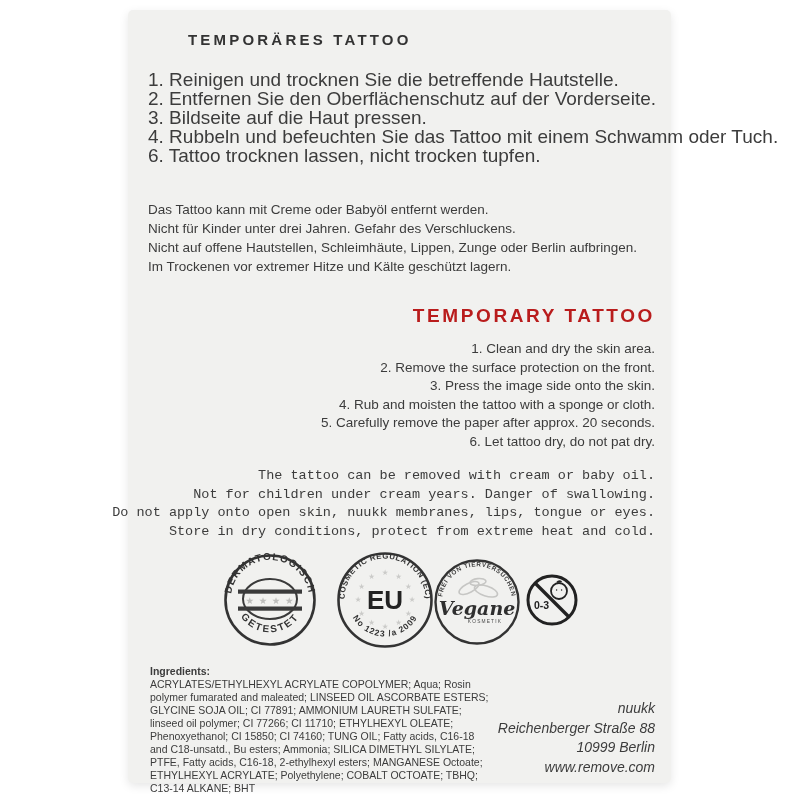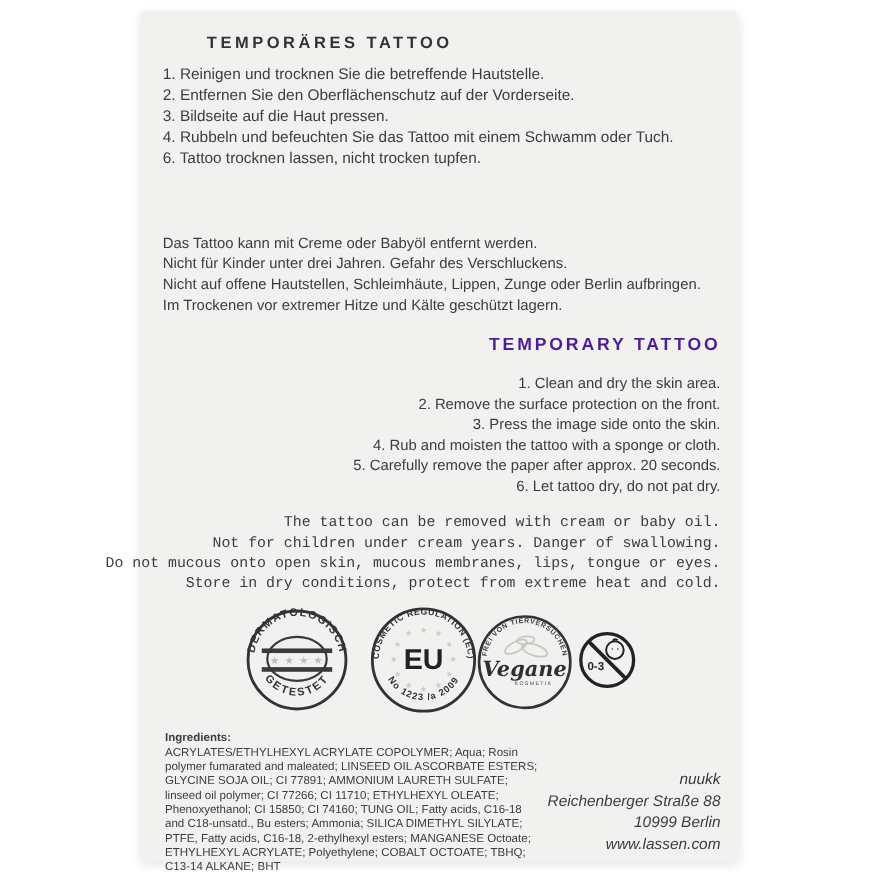--- a/index.html
+++ b/index.html
@@ -20,31 +20,31 @@
     color: #3c3c3c;
   }
   .de-title {
     position: absolute; left: 20px; top: 21px;
     font-size: 15px; font-weight: bold;
     letter-spacing: 3.2px; color: #333333;
     white-space: nowrap;
     margin-left: 40px;
   }
   .de-steps {
-    position: absolute; left: 20px; top: 48px;
-    font-size: 14px; line-height: 19px;
+    position: absolute; left: 20px; top: 60px;
+    font-size: 19px; line-height: 19px;
   }
   .de-notes {
     position: absolute; left: 20px; top: 190px;
-    font-size: 13.5px; line-height: 19px; margin-top: 11px;
+    font-size: 13.5px; line-height: 19px;
   }
   .en-title {
     position: absolute; right: 16px; top: 295px;
-    font-size: 16px; font-weight: bold;
-    letter-spacing: 2.6px; color: #4c1d95;
+    font-size: 19px; font-weight: bold;
+    letter-spacing: 2.6px; color: #b91c1c;
     text-align: center; white-space: nowrap;
   }
   .en-steps {
     position: absolute; right: 16px; top: 330px;
     font-size: 13.5px; line-height: 18.5px; text-align: right;
   }
   .en-notes {
     position: absolute; right: 16px; top: 457px;
     font-size: 13.5px; line-height: 18.5px; text-align: right; font-family: Liberation Mono, monospace;
   }
@@ -95,21 +95,21 @@
     <div class="line">2. Remove the surface protection on the front.</div>
     <div class="line">3. Press the image side onto the skin.</div>
     <div class="line">4. Rub and moisten the tattoo with a sponge or cloth.</div>
     <div class="line">5. Carefully remove the paper after approx. 20 seconds.</div>
     <div class="line">6. Let tattoo dry, do not pat dry.</div>
   </div>
 
   <div class="en-notes">
     <div class="line">The tattoo can be removed with cream or baby oil.</div>
     <div class="line">Not for children under cream years. Danger of swallowing.</div>
-    <div class="line">Do not mucous onto open skin, mucous membranes, lips, tongue or eyes.</div>
+    <div class="line">Do not apply onto open skin, nuukk membranes, lips, tongue or eyes.</div>
     <div class="line">Store in dry conditions, protect from extreme heat and cold.</div>
   </div>
 
   <svg class="badge badge-derm" width="96" height="96" viewBox="0 0 96 96">
     <circle cx="48" cy="48" r="44.5" fill="none" stroke="#333333" stroke-width="2.6"></circle>
     <ellipse cx="48" cy="47" rx="27" ry="20" fill="none" stroke="#3a3a3a" stroke-width="2"></ellipse>
     <rect x="16" y="37.5" width="64" height="4.2" fill="#3a3a3a"></rect>
     <rect x="16" y="54.5" width="64" height="4.2" fill="#3a3a3a"></rect>
     <text x="48" y="51.5" text-anchor="middle" font-size="9.5" fill="#bdbdbb" letter-spacing="1">★ ★ ★ ★</text>
     <defs>
@@ -184,16 +184,16 @@
 
   <div class="ingredients">
     <div class="ingredients-label">Ingredients:</div>
     <div>ACRYLATES/ETHYLHEXYL ACRYLATE COPOLYMER; Aqua; Rosin polymer fumarated and maleated; LINSEED OIL ASCORBATE ESTERS; GLYCINE SOJA OIL; CI 77891; AMMONIUM LAURETH SULFATE; linseed oil polymer; CI 77266; CI 11710; ETHYLHEXYL OLEATE; Phenoxyethanol; CI 15850; CI 74160; TUNG OIL; Fatty acids, C16-18 and C18-unsatd., Bu esters; Ammonia; SILICA DIMETHYL SILYLATE; PTFE, Fatty acids, C16-18, 2-ethylhexyl esters; MANGANESE Octoate; ETHYLHEXYL ACRYLATE; Polyethylene; COBALT OCTOATE; TBHQ; C13-14 ALKANE; BHT</div>
   </div>
 
   <div class="address">
     <div class="line">nuukk</div>
     <div class="line">Reichenberger Straße 88</div>
     <div class="line">10999 Berlin</div>
-    <div class="line">www.lassen.com</div>
+    <div class="line">www.remove.com</div>
   </div>
 
 </div>
 
 </body></html>

